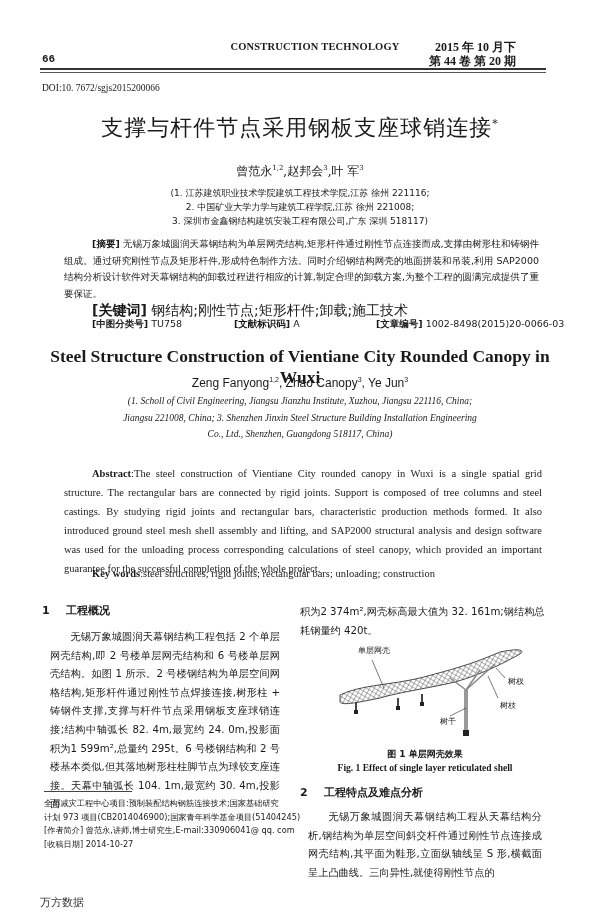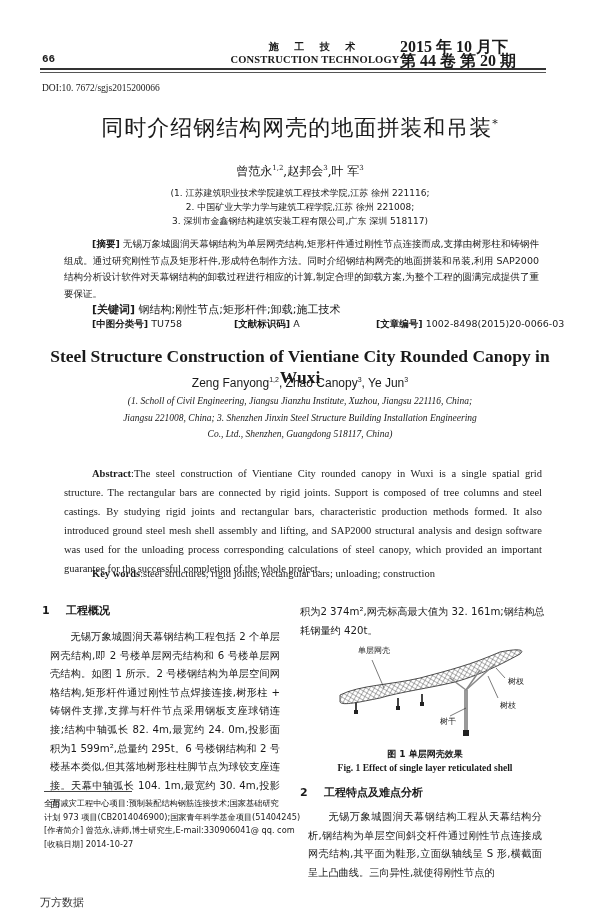--- a/index.html
+++ b/index.html
@@ -3,32 +3,32 @@
 <meta charset="utf-8">
 <style>
   html, body { margin: 0; padding: 0; background: #ffffff; }
   body { width: 600px; height: 920px; position: relative; overflow: hidden; color: #1a1a1a;
          font-family: "DejaVu Serif", "Liberation Serif", serif; }
   .abs { position: absolute; }
   .hdr-page { left: 42px; top: 53px; font-size: 11px; font-weight: bold; font-family: Liberation Mono, monospace; }
   .hdr-center { left: 200px; width: 230px; top: 40px; text-align: center; font-weight: bold; }
   .hdr-center .cn { font-size: 10px; letter-spacing: 6px; line-height: 13px; }
   .hdr-center .en { font-size: 10.5px; font-family: "Liberation Serif", serif; line-height: 13px; letter-spacing: 0.2px; }
-  .hdr-right { right: 84px; top: 40px; font-size: 16px; font-weight: bold; line-height: 14px; font-family: "Liberation Serif", serif; }
+  .hdr-right { right: 84px; top: 40px; text-align: right; font-size: 12px; font-weight: bold; line-height: 14px; font-family: "Liberation Serif", serif; }
   .rule1 { left: 40px; width: 506px; top: 68px; height: 2px; background: #333; }
   .rule2 { left: 40px; width: 506px; top: 72px; height: 1px; background: #555; }
   .doi { left: 42px; top: 83px; font-size: 9.5px; font-family: "Liberation Serif", serif; }
   .title-cn { left: 60px; width: 480px; top: 113px; text-align: center; font-size: 22px; letter-spacing: 1px; }
   .title-cn sup { font-size: 11px; vertical-align: super; }
   .authors-cn { left: 60px; width: 480px; top: 163px; text-align: center; font-size: 12px; }
   .authors-cn sup { font-size: 7px; }
   .aff-cn { left: 60px; width: 480px; top: 186px; text-align: center; font-size: 9px; line-height: 14px; font-family: "DejaVu Sans", sans-serif; }
   .abs-cn { left: 64px; width: 475px; top: 236px; font-size: 9.5px; line-height: 16.5px; font-family: "DejaVu Sans", sans-serif; text-align: justify; }
   .lbl { font-weight: bold; padding-left: 28px; }
-  .kw-cn { left: 64px; top: 302px; font-size: 11px; font-family: "DejaVu Sans", sans-serif; }
+  .kw-cn { left: 64px; top: 302px; font-size: 14px; font-family: "DejaVu Sans", sans-serif; }
   .cls-row { left: 64px; top: 318px; width: 475px; font-size: 9.5px; font-family: "DejaVu Sans", sans-serif; }
   .cls-row span.item { position: absolute; white-space: nowrap; }
   .title-en { left: 40px; width: 520px; top: 346px; text-align: center; font-size: 17.5px; font-weight: bold; font-family: "Liberation Serif", serif; }
   .authors-en { left: 60px; width: 480px; top: 376px; text-align: center; font-size: 12px; font-family: "Liberation Sans", sans-serif; }
   .authors-en sup { font-size: 7px; }
   .aff-en { left: 60px; width: 480px; top: 393px; text-align: center; font-size: 9.5px; line-height: 16.5px; font-style: italic; font-family: "Liberation Serif", serif; }
   .abs-en { left: 64px; width: 478px; top: 464px; font-size: 10.5px; line-height: 19px; font-family: "Liberation Serif", serif; text-align: justify; }
   .kw-en { left: 64px; top: 568px; font-size: 10.5px; font-family: "Liberation Serif", serif; }
   .sec-head { font-size: 11px; font-weight: bold; font-family: "DejaVu Sans", sans-serif; }
   .sec-head .num { display: inline-block; width: 24px; }
@@ -45,33 +45,32 @@
   .footnote { left: 44px; width: 246px; top: 797px; font-size: 8.2px; line-height: 13.5px; font-family: "DejaVu Sans", sans-serif; }
   .footnote div { white-space: nowrap; }
   .watermark { left: 40px; top: 895px; font-size: 11px; color: #333; font-family: "DejaVu Sans", sans-serif; }
   .fig-label { position: absolute; font-size: 8px; font-family: "DejaVu Sans", sans-serif; color: #222; }
 </style>
 </head>
 <body>
 
 <div class="abs hdr-page">66</div>
 <div class="abs hdr-center">
-  <div class="cn">施 工 技 术</div>
   <div class="en">CONSTRUCTION TECHNOLOGY</div>
 </div>
 <div class="abs hdr-right">
   <div>2015 年 10 月下</div>
   <div>第 44 卷  第 20 期</div>
 </div>
 <div class="abs rule1"></div>
 <div class="abs rule2"></div>
 
 <div class="abs doi">DOI:10. 7672/sgjs2015200066</div>
 
-<div class="abs title-cn"><span>同时介绍钢结构网壳的地面拼装和吊装</span><sup>*</sup></div>
+<div class="abs title-cn"><span>支撑与杆件节点采用钢板支座球销连接</span><sup>*</sup></div>
 
 <div class="abs authors-cn">
   <span>曾范永</span><sup>1,2</sup>,<span>赵邦会</span><sup>3</sup>,<span>叶  军</span><sup>3</sup>
 </div>
 
 <div class="abs aff-cn">
   <div>(1. 江苏建筑职业技术学院建筑工程技术学院,江苏 徐州  221116;</div>
   <div>2. 中国矿业大学力学与建筑工程学院,江苏 徐州  221008;</div>
   <div>3. 深圳市金鑫钢结构建筑安装工程有限公司,广东 深圳  518117)</div>
 </div>

